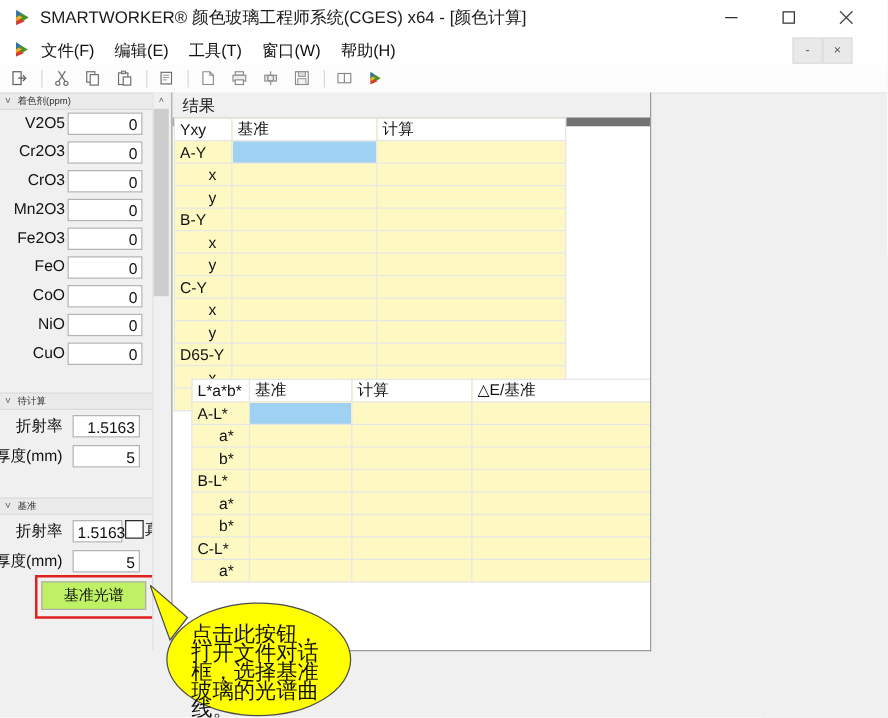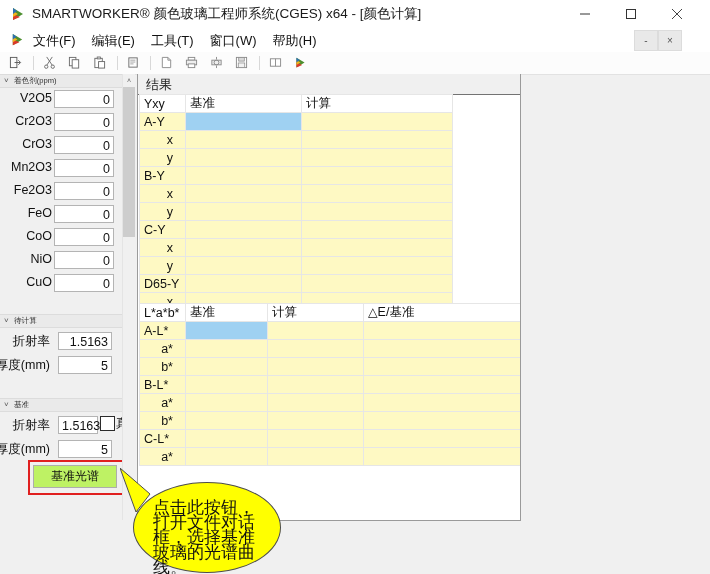--- a/index.html
+++ b/index.html
@@ -84,32 +84,32 @@
   .sb-track{position:absolute;left:122px;top:74px;width:12px;height:446px;background:#f0f0f0;
     border-left:1px solid #e4e4e4;}
   .sb-up{position:absolute;left:0;top:0;width:12px;height:13px;background:#f0f0f0;
     display:flex;align-items:center;justify-content:center;font-size:7px;color:#606060;}
   .sb-thumb{position:absolute;left:0;top:13px;width:12px;height:150px;background:#cdcdcd;}
 
   
   .result{position:absolute;left:137px;top:74px;width:382px;height:446px;background:#fff;
     border:1px solid #9a9a9a;border-top:none;overflow:hidden;}
   .result-head{position:absolute;left:0;top:0;width:382px;height:20px;background:#f0f0f0;
-    border-bottom:1px solid #737373;}
+    border-bottom:7px solid #737373;}
   .result-head span{position:absolute;left:8px;top:2px;font-size:13px;color:#222;}
 
   table.grid{position:absolute;border-collapse:collapse;background:#fef9c3;table-layout:fixed;}
   table.grid td{border:1px solid #e6e6e6;font-size:12.5px;color:#111;height:17px;
     padding:0 4px;overflow:hidden;white-space:nowrap;}
   td.rowhdr{text-align:left;}
   td.rowhdr.ind{text-align:right;padding-right:12px;}
   td.colhdr{background:#fff;border-bottom:1px solid #d9d9d9;}
   td.sel{background:#9fd1f2;}
   #tbl1{left:1px;top:20px;width:313px;}
-  #tbl2{left:1px;top:229px;width:381px;}
+  #tbl2{left:15px;top:229px;width:381px;}
 
   
   .callout{position:absolute;left:120px;top:468px;width:160px;height:103px;}
   .callout .bubble{position:absolute;left:13px;top:14px;width:146px;height:89px;
     background:#ffff00;border:1px solid #4d4d4d;border-radius:50%/50%;}
   .callout .tail{position:absolute;left:0;top:0;}
   .callout .ctext{position:absolute;left:33px;top:32px;width:104px;font-size:17px;
     color:#111;line-height:15px;letter-spacing:0px;}
 </style>
 </head>

